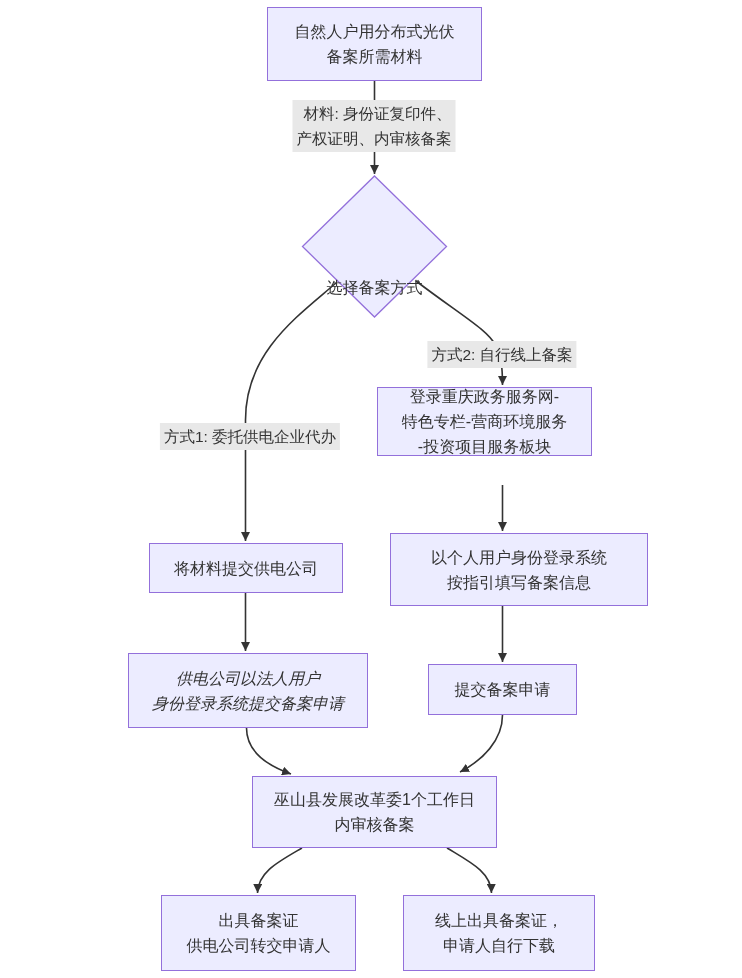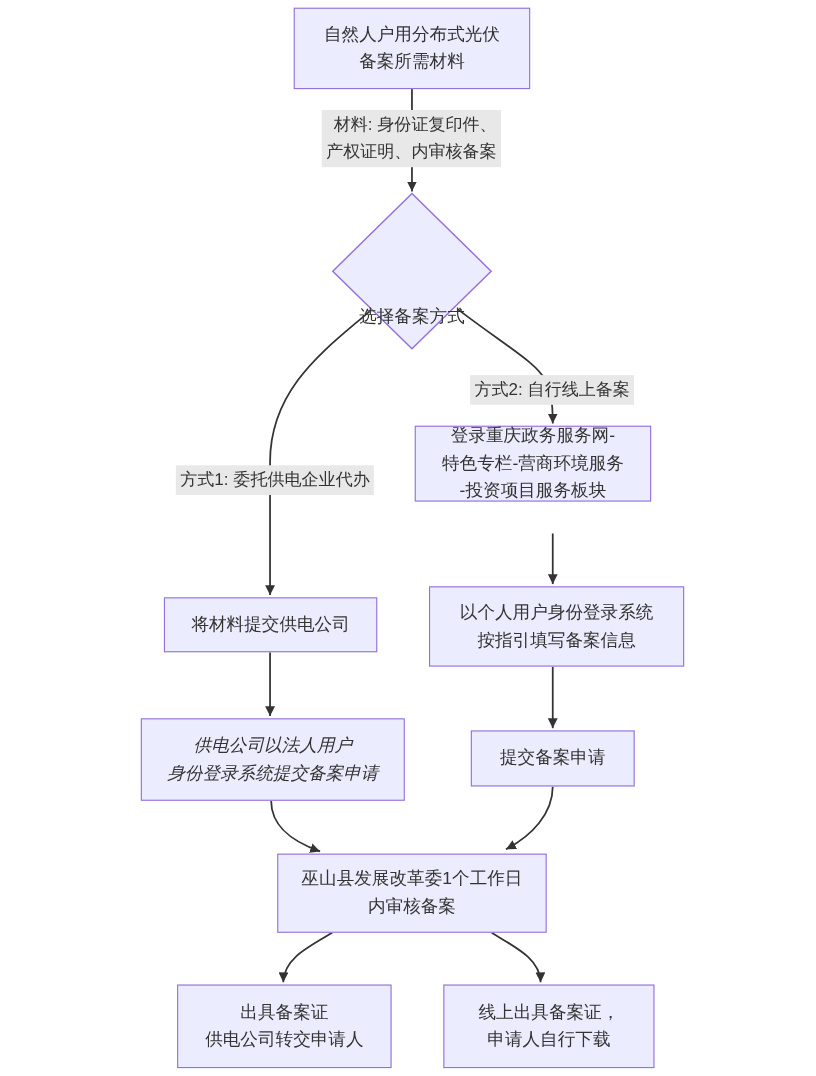--- a/index.html
+++ b/index.html
@@ -116,21 +116,21 @@
     <div>供电公司以法人用户</div>
     <div>身份登录系统提交备案申请</div>
   </div>
 
   <div class="node" style="left:377px; top:387px; width:215px; height:69px;">
     <div>登录重庆政务服务网-</div>
     <div>特色专栏-营商环境服务</div>
     <div>-投资项目服务板块</div>
   </div>
 
-  <div class="node" style="left:390px; top:533px; width:232px; height:73px;">
+  <div class="node" style="left:390px; top:533px; width:258px; height:73px;">
     <div>以个人用户身份登录系统</div>
     <div>按指引填写备案信息</div>
   </div>
 
   <div class="node" style="left:428px; top:664px; width:149px; height:51px;">
     <div>提交备案申请</div>
   </div>
 
   <div class="node" style="left:252px; top:776px; width:245px; height:72px;">
     <div>巫山县发展改革委1个工作日</div>

